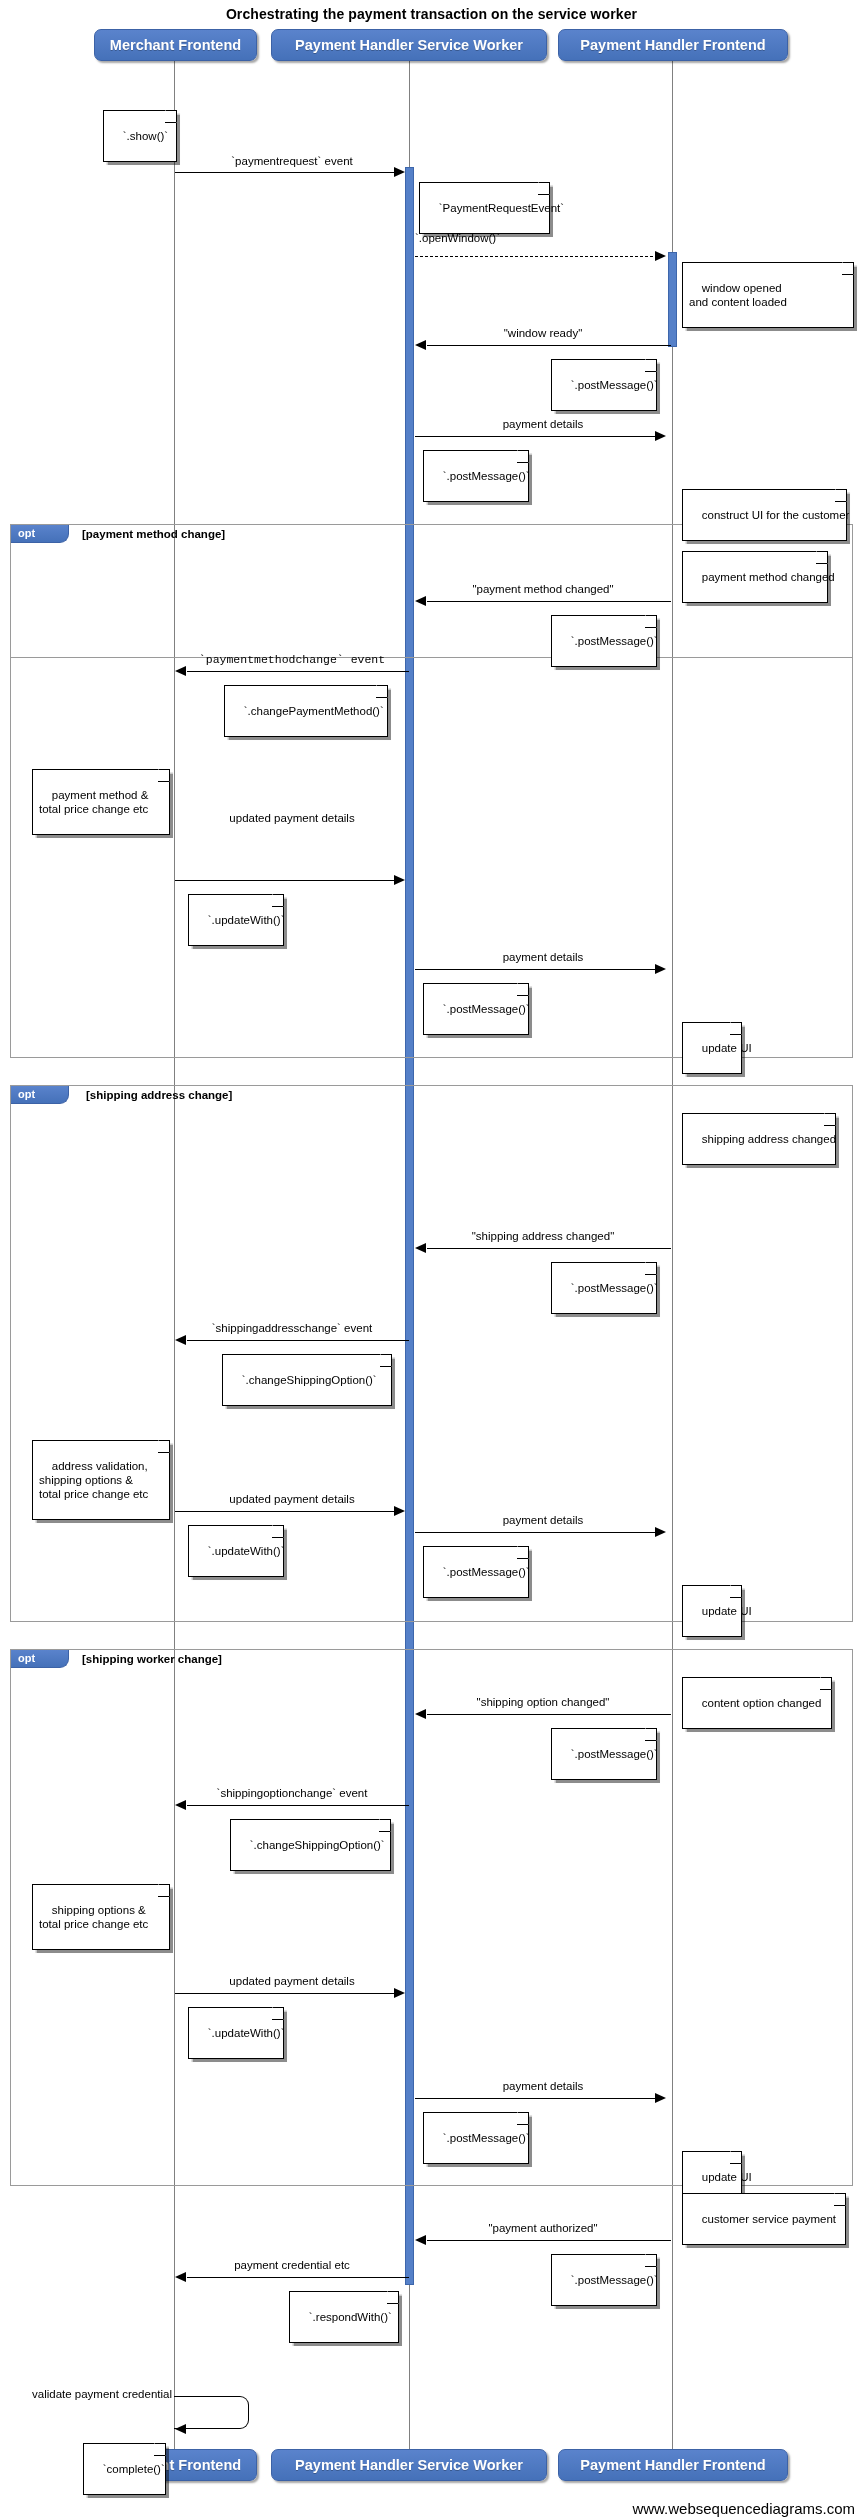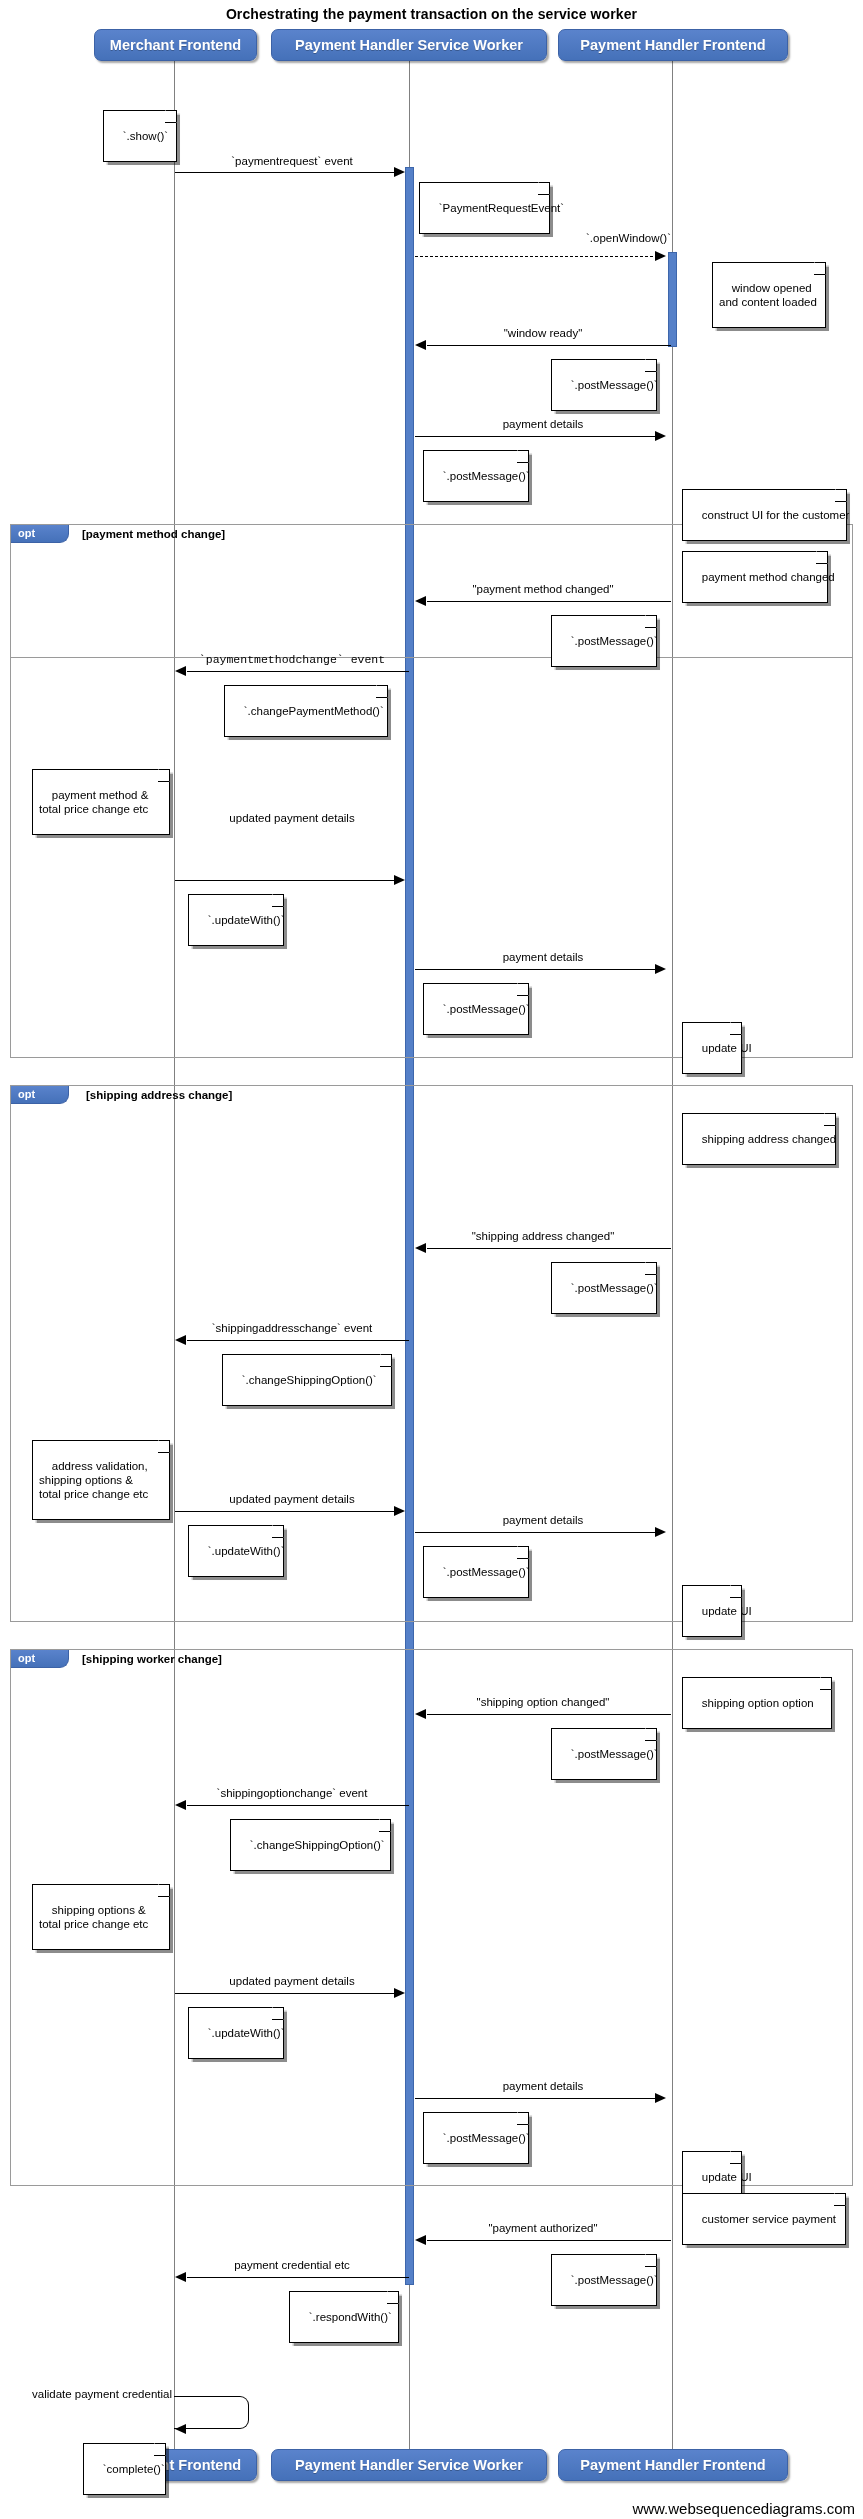--- a/index.html
+++ b/index.html
@@ -195,25 +195,25 @@
   <div class="arrowhead right" style="left:394px;top:167px;"></div>
 
   <div class="note" style="left:103px;top:110px;width:74px;">
     <span class="foldclip"></span><span>`.show()`</span>
   </div>
 
   <div class="note" style="left:419px;top:182px;width:131px;">
     <span class="foldclip"></span><span>`PaymentRequestEvent`</span>
   </div>
 
-  <div class="msglabel" style="left:415px;top:232px;width:256px;text-align:right;">`.openWindow()`</div>
+  <div class="msglabel" style="left:415px;top:232px;width:256px;text-align:left;">`.openWindow()`</div>
   <div class="msg dashed" style="left:415px;top:256px;width:243px;"></div>
   <div class="arrowhead right" style="left:655px;top:251px;"></div>
 
-  <div class="note" style="left:682px;top:262px;width:114px;margin-left:30px;">
+  <div class="note" style="left:682px;top:262px;width:172px;">
     <span class="foldclip"></span><span>window opened
 and content loaded</span>
   </div>
 
   <div class="msglabel" style="left:415px;top:327px;width:256px;">"window ready"</div>
   <div class="msg" style="left:427px;top:345px;width:244px;"></div>
   <div class="arrowhead left" style="left:415px;top:340px;"></div>
 
   <div class="note" style="left:551px;top:359px;width:106px;">
     <span class="foldclip"></span><span>`.postMessage()`</span>
@@ -317,21 +317,21 @@
 
   <div class="note" style="left:423px;top:1546px;width:106px;">
     <span class="foldclip"></span><span>`.postMessage()`</span>
   </div>
 
   <div class="note" style="left:682px;top:1585px;width:60px;">
     <span class="foldclip"></span><span>update UI</span>
   </div>
 
   <div class="note" style="left:682px;top:1677px;width:150px;">
-    <span class="foldclip"></span><span>shipping option option</span>
+    <span class="foldclip"></span><span>content option changed</span>
   </div>
 
   <div class="msglabel" style="left:415px;top:1696px;width:256px;">"shipping option changed"</div>
   <div class="msg" style="left:427px;top:1714px;width:244px;"></div>
   <div class="arrowhead left" style="left:415px;top:1709px;"></div>
 
   <div class="note" style="left:551px;top:1728px;width:106px;">
     <span class="foldclip"></span><span>`.postMessage()`</span>
   </div>
 

